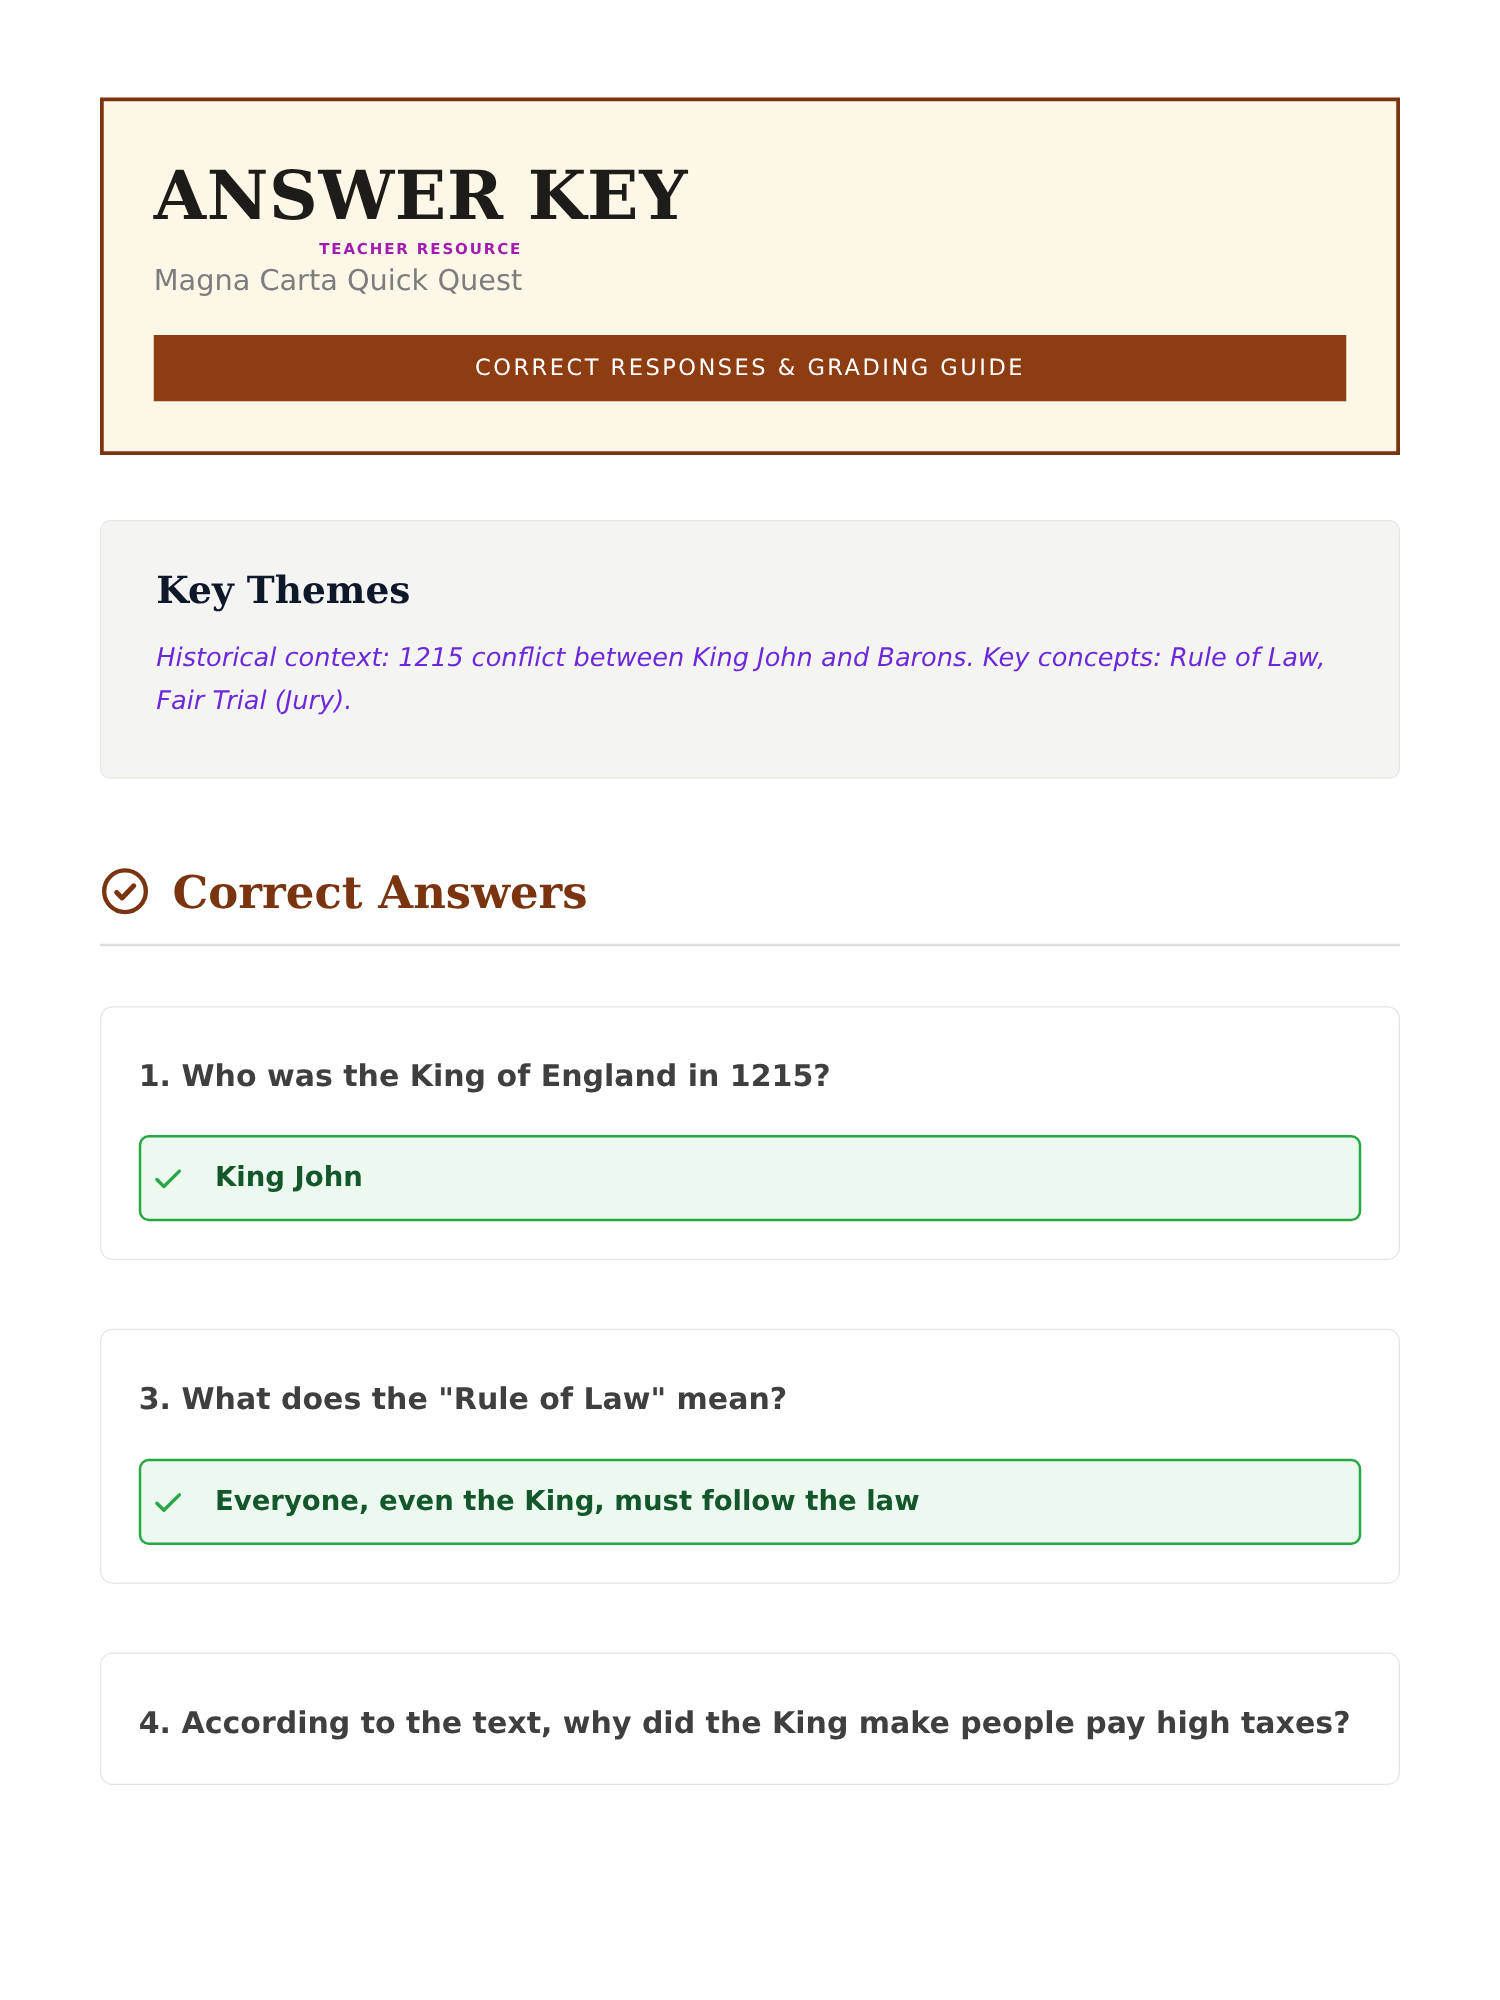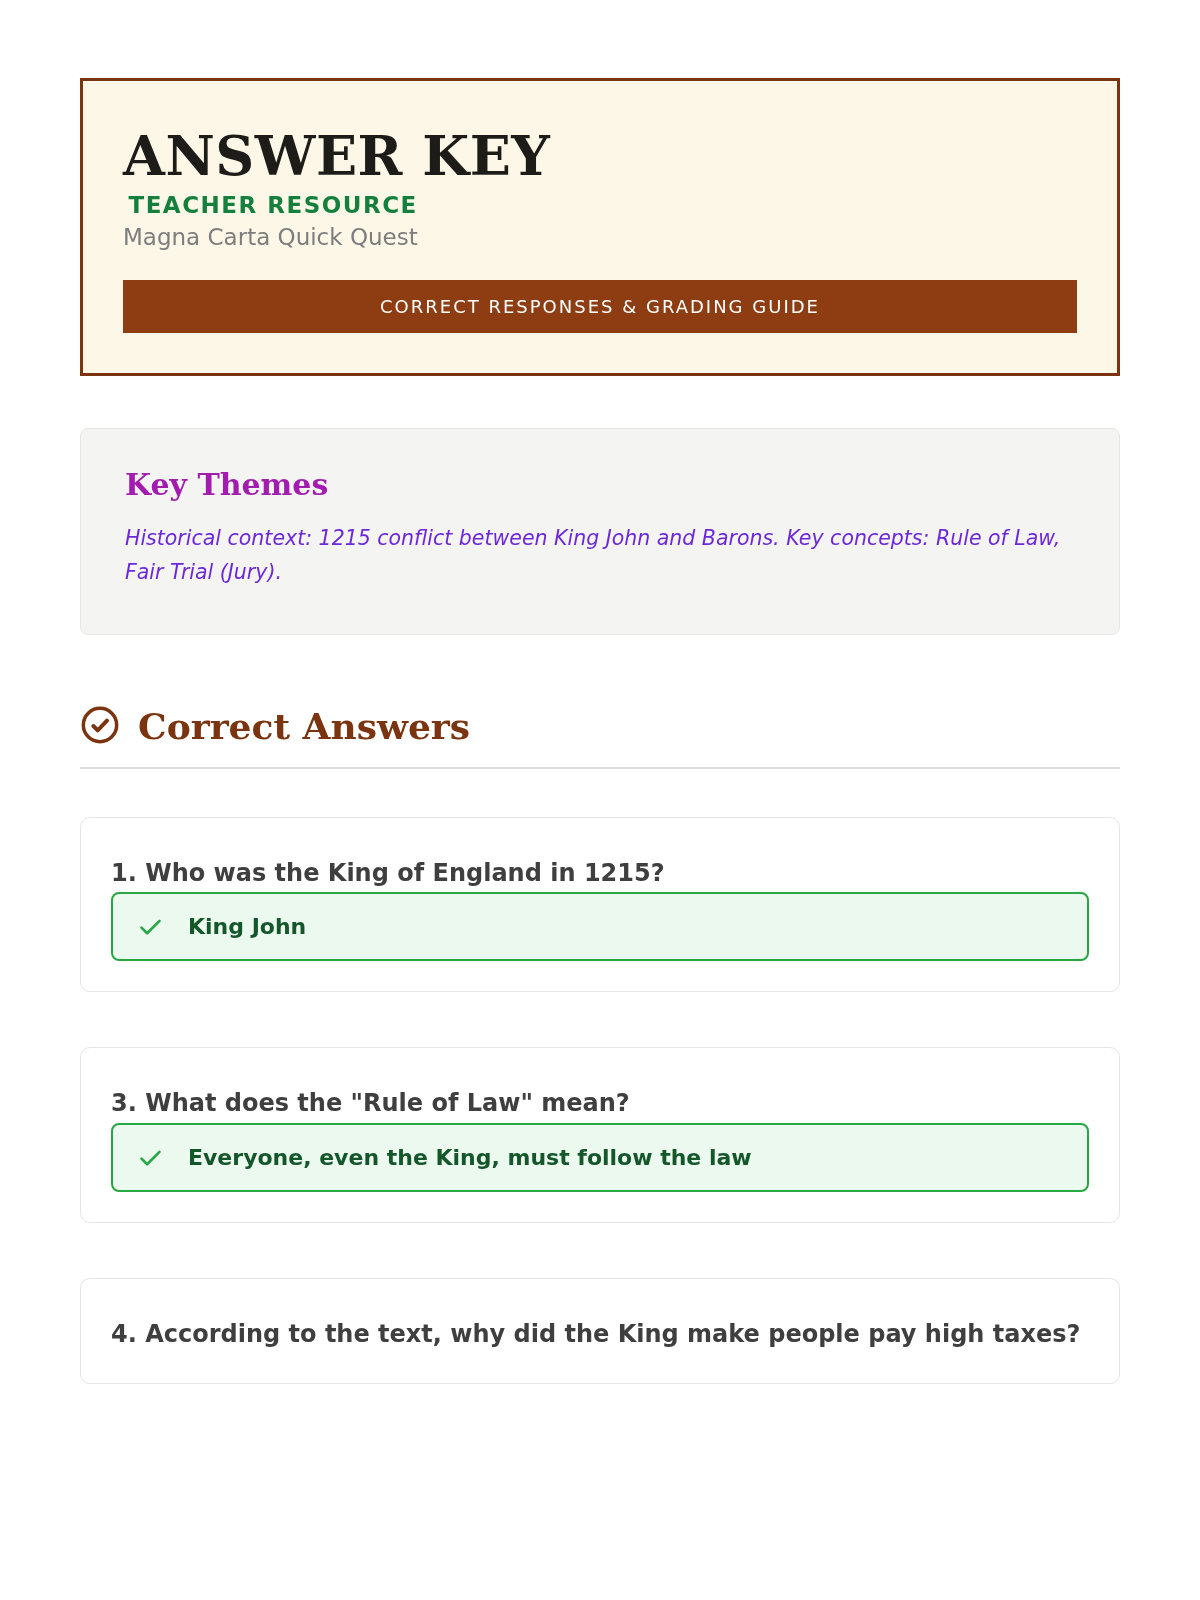--- a/index.html
+++ b/index.html
@@ -29,24 +29,24 @@
     font-family: "DejaVu Serif", "Liberation Serif", serif;
     font-weight: 700;
     font-size: 54px;
     letter-spacing: 0.5px;
     color: #1e1c19;
     line-height: 1.1;
     margin-top: 6px;
   }
   .header-right { text-align: right; padding-top: 6px; }
   .eyebrow {
-    font-size: 23px;
+    font-size: 12px;
     font-weight: 700;
     letter-spacing: 1.5px;
-    color: #15803d;
+    color: #a21caf;
   }
   .subtitle {
     font-size: 23px;
     color: #7d7d7d;
     margin-top: 6px;
   }
   .banner {
     margin-top: 30px;
     background: #8e3d12;
     color: #ffffff;
@@ -62,21 +62,21 @@
     margin-top: 52px;
     background: #f4f4f2;
     border: 1px solid #e7e7e4;
     border-radius: 8px;
     padding: 38px 44px 44px 44px;
   }
   .themes-title {
     font-family: "DejaVu Serif", "Liberation Serif", serif;
     font-weight: 700;
     font-size: 30px;
-    color: #a21caf;
+    color: #0f172a;
   }
   .themes-body {
     margin-top: 20px;
     font-style: italic;
     font-size: 20.5px;
     line-height: 1.65;
     color: #6d28d9;
   }
 
   
@@ -107,24 +107,25 @@
     padding: 36px 30px 30px 30px;
   }
   .qcard + .qcard { margin-top: 55px; }
   .q-text {
     font-size: 24px;
     font-weight: 700;
     color: #3f3f3f;
     line-height: 1.6;
   }
   .answer-box {
+    margin-top: 28px;
     border: 2px solid #28a745;
     background: #ecf9ee;
     border-radius: 8px;
-    padding: 19px 24px;
+    padding: 19px 8px;
     display: flex;
     align-items: center;
     gap: 24px;
     text-align: center;
   }
   .answer-text {
     font-size: 22px;
     font-weight: 700;
     color: #14572b;
   }

